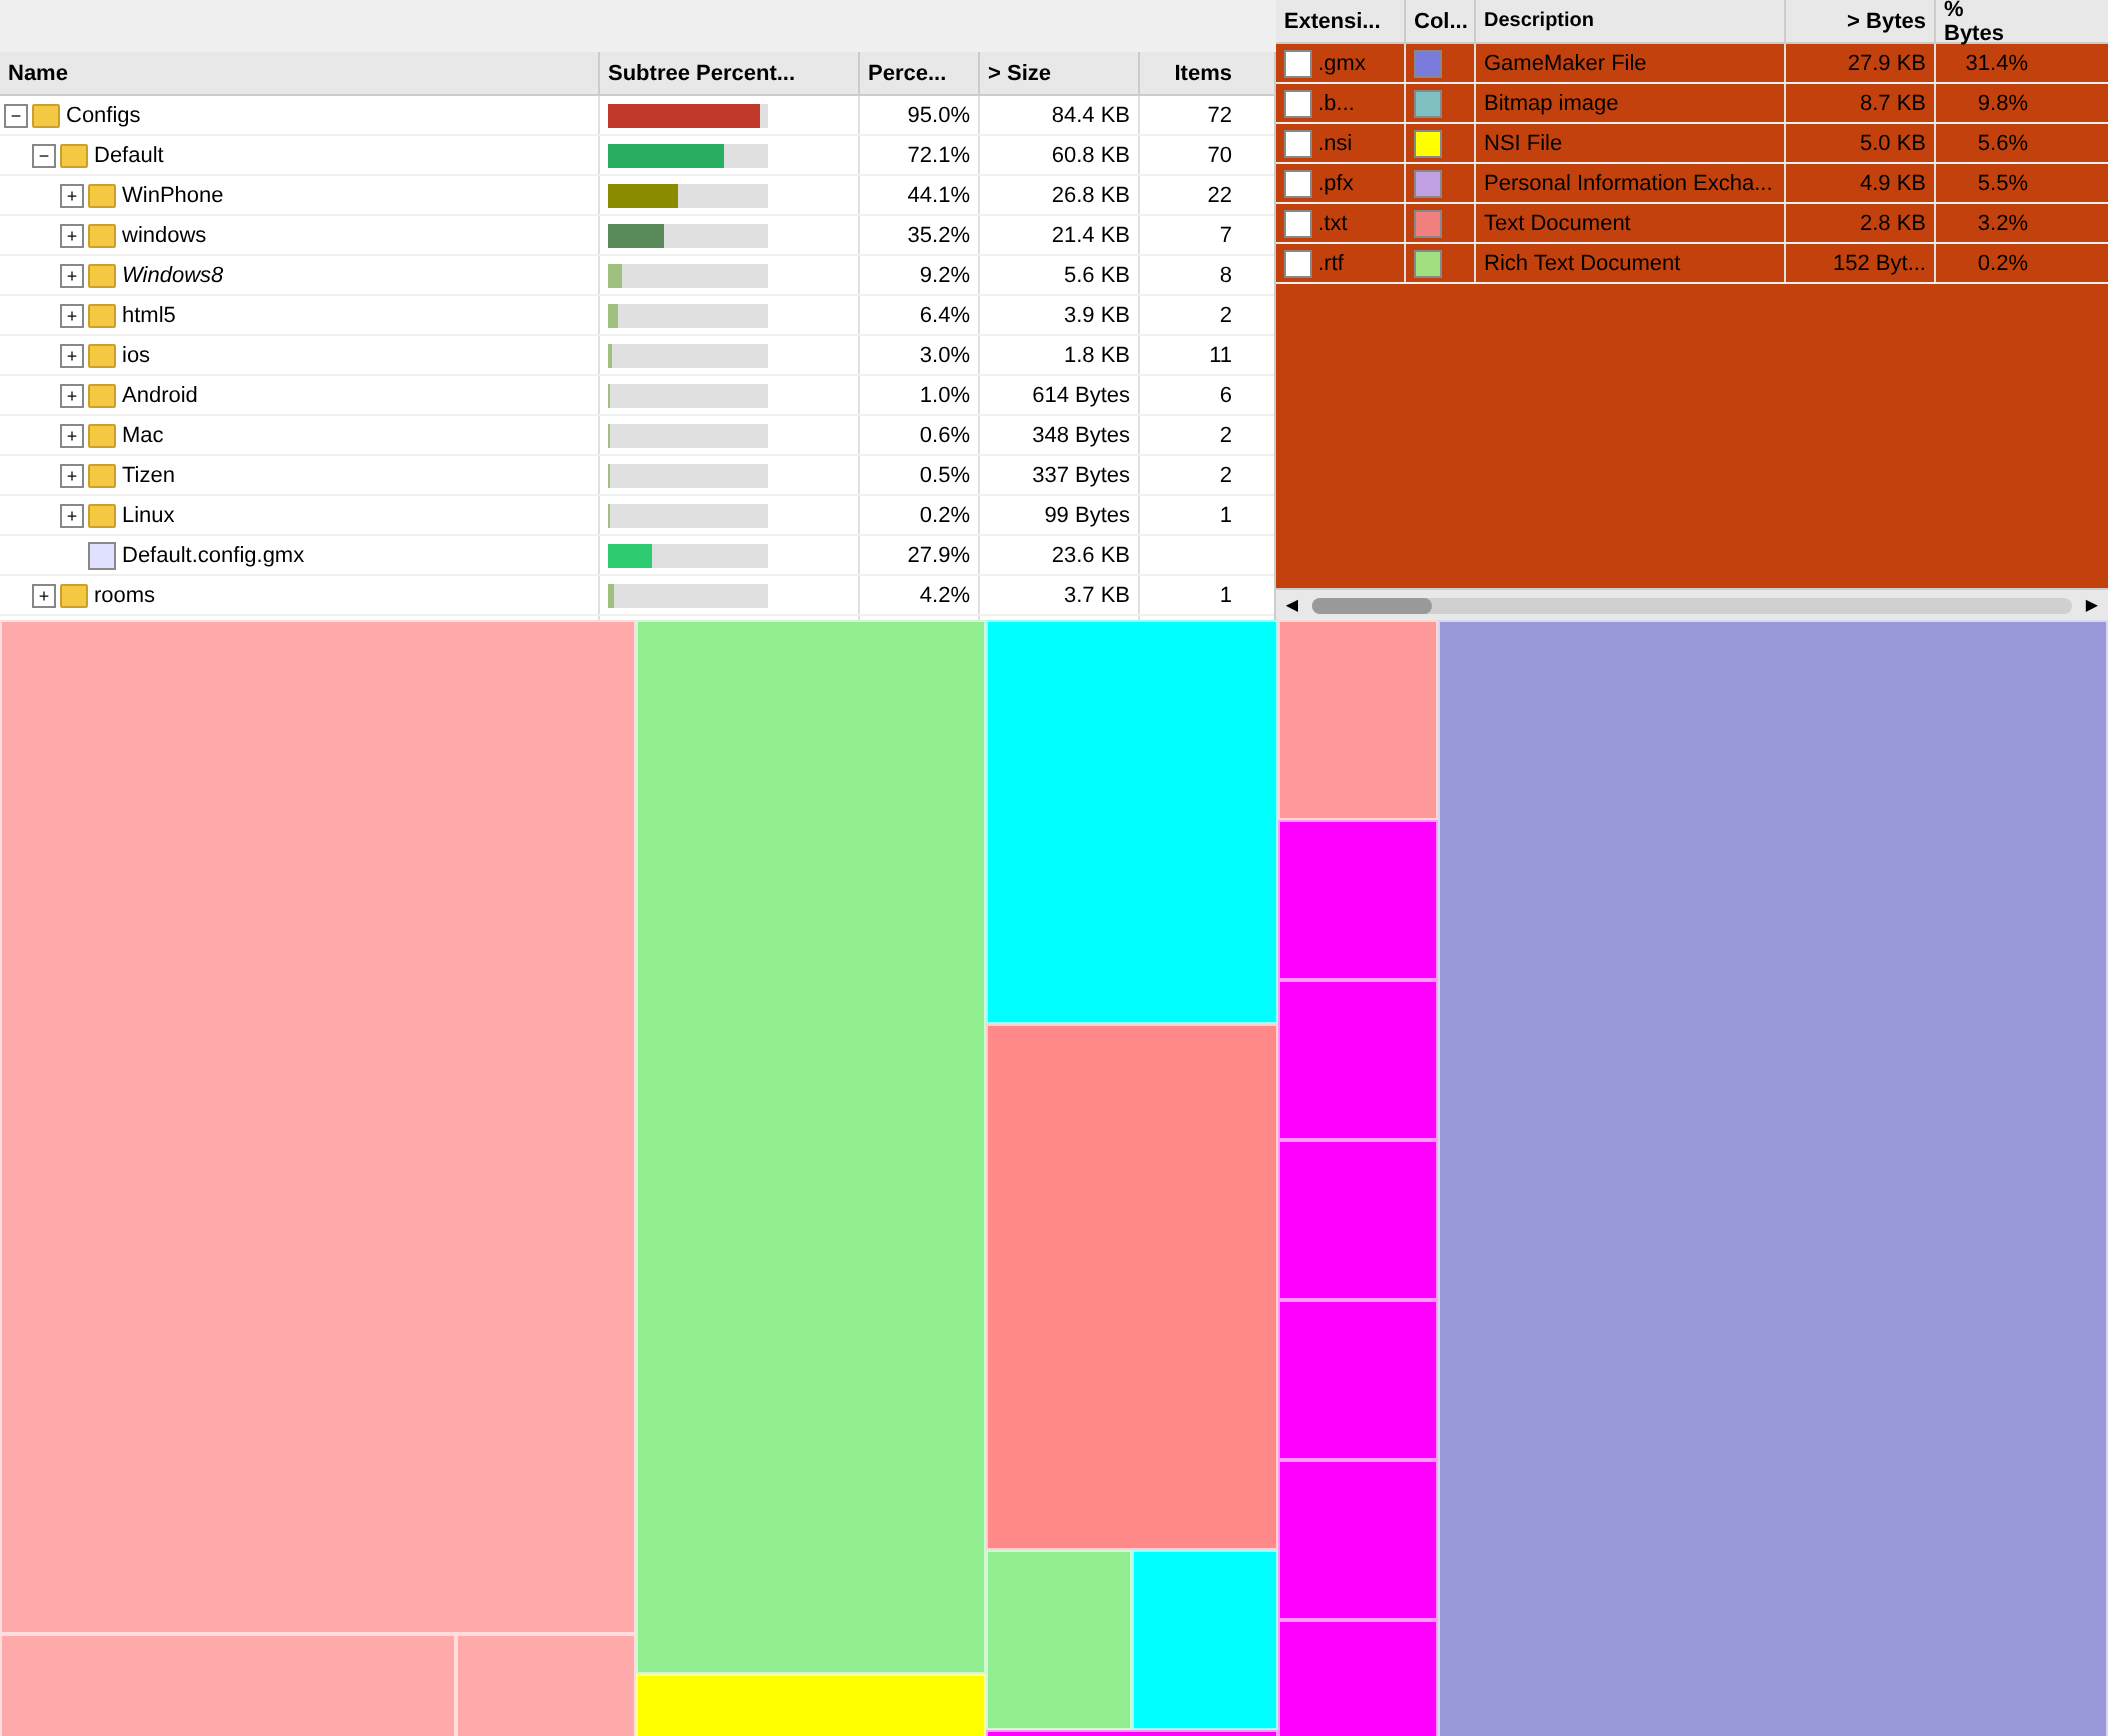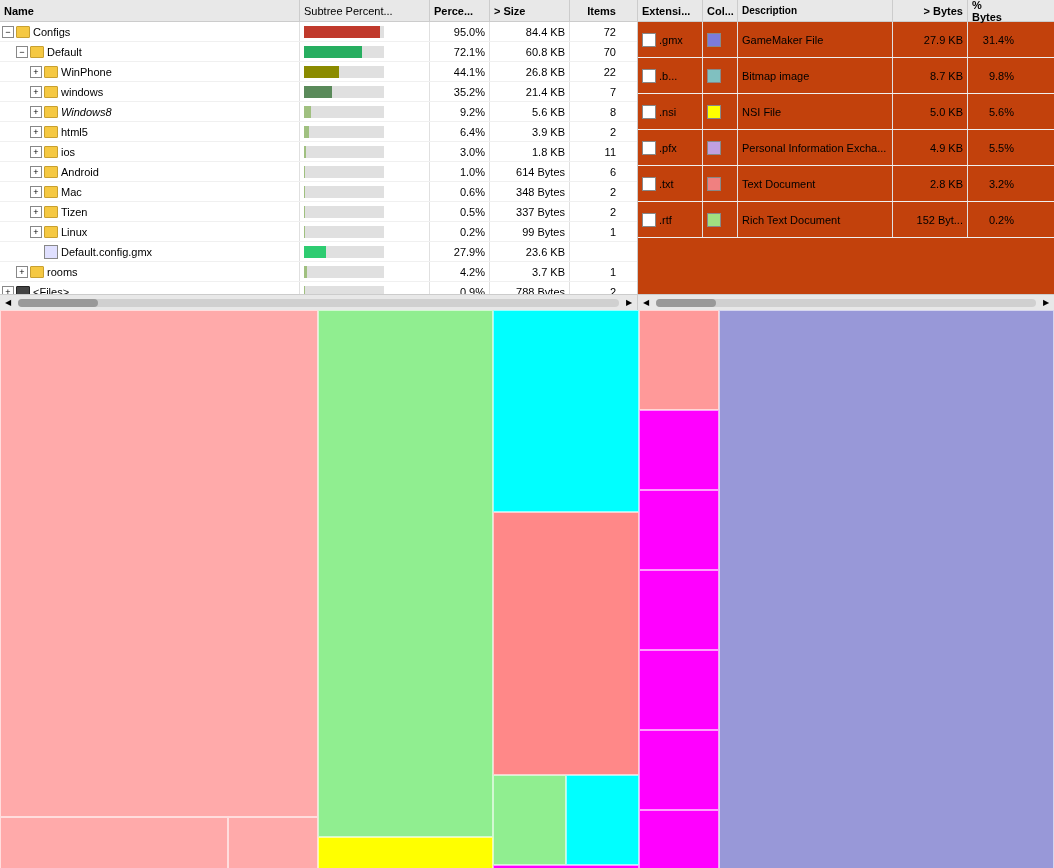--- a/index.html
+++ b/index.html
@@ -1,24 +1,24 @@
 <!DOCTYPE html>
 <html><head>
   <meta charset="utf-8">
   <style>
     * { margin: 0; padding: 0; box-sizing: border-box; }
     body { font-family: 'Segoe UI', Tahoma, sans-serif; font-size: 11px; background: #f0f0f0; overflow: hidden; width: 1054px; height: 868px; }
     
     .top-section { display: flex; width: 1054px; height: 310px; }
     
     
-    .left-panel { width: 638px; height: 310px; background: #fff; border-right: 1px solid #ccc; display: flex; flex-direction: column; }
+    .left-panel { width: 638px; height: 310px; background: #fff; border-right: 1px solid #ccc; display: flex; flex-direction: column; margin-top: 26px; }
     .left-panel-header { display: flex; background: #e8e8e8; border-bottom: 1px solid #ccc; height: 22px; align-items: center; flex-shrink: 0; }
     .col-name { width: 300px; padding-left: 4px; font-weight: bold; font-size: 11px; border-right: 1px solid #ccc; height: 100%; display: flex; align-items: center; }
-    .col-subtree { width: 130px; padding-left: 4px; font-weight: normal; font-size: 11px; border-right: 1px solid #ccc; height: 100%; display: flex; align-items: center; text-align: right; }
+    .col-subtree { width: 130px; padding-left: 4px; font-weight: bold; font-size: 11px; border-right: 1px solid #ccc; height: 100%; display: flex; align-items: center; text-align: right; }
     .col-perce { width: 60px; padding-left: 4px; font-weight: bold; font-size: 11px; border-right: 1px solid #ccc; height: 100%; display: flex; align-items: center; }
     .col-size { width: 80px; padding-left: 4px; font-weight: bold; font-size: 11px; border-right: 1px solid #ccc; height: 100%; display: flex; align-items: center; justify-content: flex-start; padding-right: 4px; }
     .col-items { width: 50px; padding-left: 4px; font-weight: bold; font-size: 11px; height: 100%; display: flex; align-items: center; justify-content: flex-end; padding-right: 4px; }
     
     .left-panel-body { overflow-y: auto; overflow-x: auto; flex: 1; }
     .tree-row { display: flex; align-items: center; height: 20px; border-bottom: 1px solid #f0f0f0; white-space: nowrap; cursor: default; }
     .tree-cell-name { width: 300px; display: flex; align-items: center; padding-left: 2px; border-right: 1px solid #e0e0e0; height: 100%; flex-shrink: 0; overflow: hidden; }
     .tree-cell-subtree { width: 130px; display: flex; align-items: center; padding: 0 4px; border-right: 1px solid #e0e0e0; height: 100%; flex-shrink: 0; }
     .tree-cell-perce { width: 60px; display: flex; align-items: center; justify-content: flex-end; padding-right: 4px; border-right: 1px solid #e0e0e0; height: 100%; flex-shrink: 0; }
     .tree-cell-size { width: 80px; display: flex; align-items: center; justify-content: flex-end; padding-right: 4px; border-right: 1px solid #e0e0e0; height: 100%; flex-shrink: 0; }
@@ -43,21 +43,21 @@
     
     .right-panel { width: 416px; height: 310px; background: #c2410c; display: flex; flex-direction: column; }
     .right-panel-header { display: flex; background: #e8e8e8; border-bottom: 1px solid #ccc; height: 22px; align-items: center; flex-shrink: 0; }
     .rcol-ext { width: 65px; padding-left: 4px; font-weight: bold; font-size: 11px; border-right: 1px solid #ccc; height: 100%; display: flex; align-items: center; }
     .rcol-col { width: 35px; padding-left: 4px; font-weight: bold; font-size: 11px; border-right: 1px solid #ccc; height: 100%; display: flex; align-items: center; }
     .rcol-desc { width: 155px; padding-left: 4px; font-weight: bold; font-size: 10px; border-right: 1px solid #ccc; height: 100%; display: flex; align-items: center; }
     .rcol-bytes { width: 75px; padding-left: 4px; font-weight: bold; font-size: 11px; border-right: 1px solid #ccc; height: 100%; display: flex; align-items: center; justify-content: flex-end; padding-right: 4px; }
     .rcol-pct { width: 50px; padding-left: 4px; font-weight: bold; font-size: 11px; height: 100%; display: flex; align-items: center; justify-content: flex-end; padding-right: 4px; }
     
     .right-panel-body { overflow-y: auto; flex: 1; }
-    .r-row { display: flex; align-items: center; height: 36px; border-bottom: 1px solid #f0f0f0; cursor: default; }
+    .r-row { display: flex; align-items: center; height: 20px; border-bottom: 1px solid #f0f0f0; cursor: default; }
     .r-cell-ext { width: 65px; display: flex; align-items: center; padding-left: 4px; border-right: 1px solid #e0e0e0; height: 100%; flex-shrink: 0; gap: 3px; }
     .r-cell-col { width: 35px; display: flex; align-items: center; padding-left: 4px; border-right: 1px solid #e0e0e0; height: 100%; flex-shrink: 0; }
     .r-cell-desc { width: 155px; display: flex; align-items: center; padding-left: 4px; border-right: 1px solid #e0e0e0; height: 100%; flex-shrink: 0; overflow: hidden; }
     .r-cell-bytes { width: 75px; display: flex; align-items: center; justify-content: flex-end; padding-right: 4px; border-right: 1px solid #e0e0e0; height: 100%; flex-shrink: 0; }
     .r-cell-pct { width: 50px; display: flex; align-items: center; justify-content: flex-end; padding-right: 4px; height: 100%; flex-shrink: 0; }
     
     .color-swatch { width: 14px; height: 14px; flex-shrink: 0; }
     
     
     .treemap-section { width: 1054px; height: 558px; position: relative; background: #fff; overflow: hidden; }

